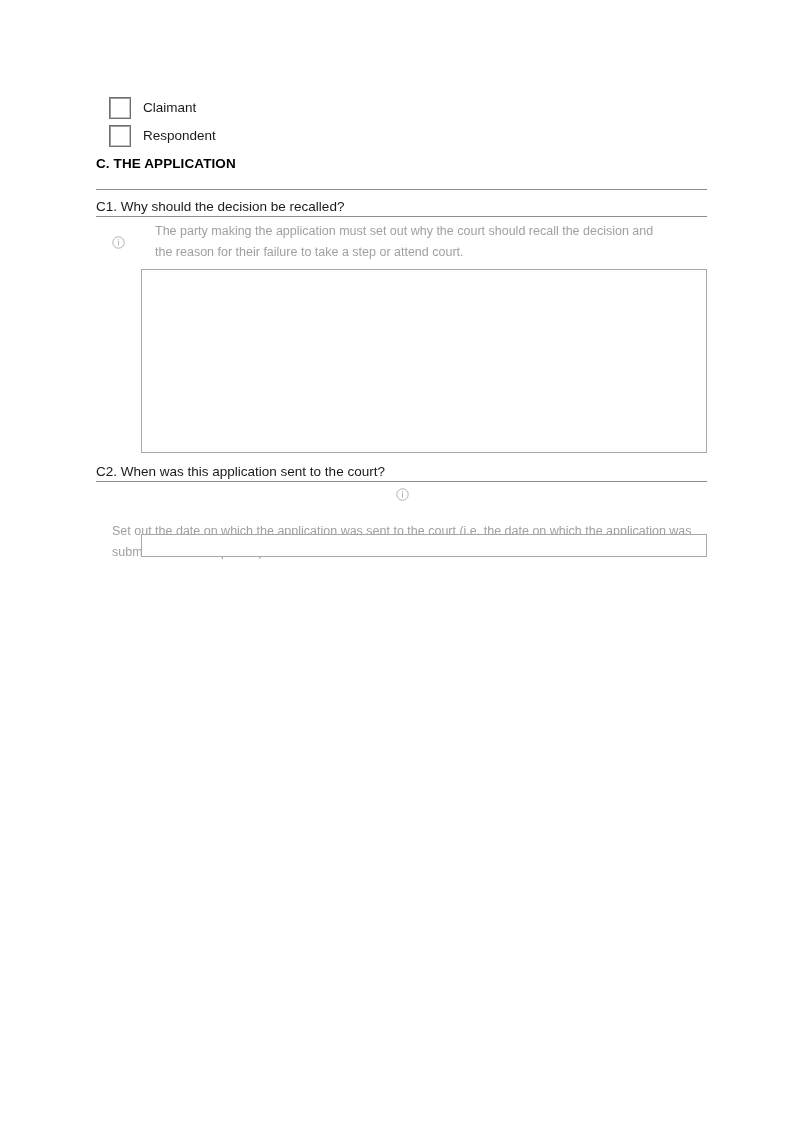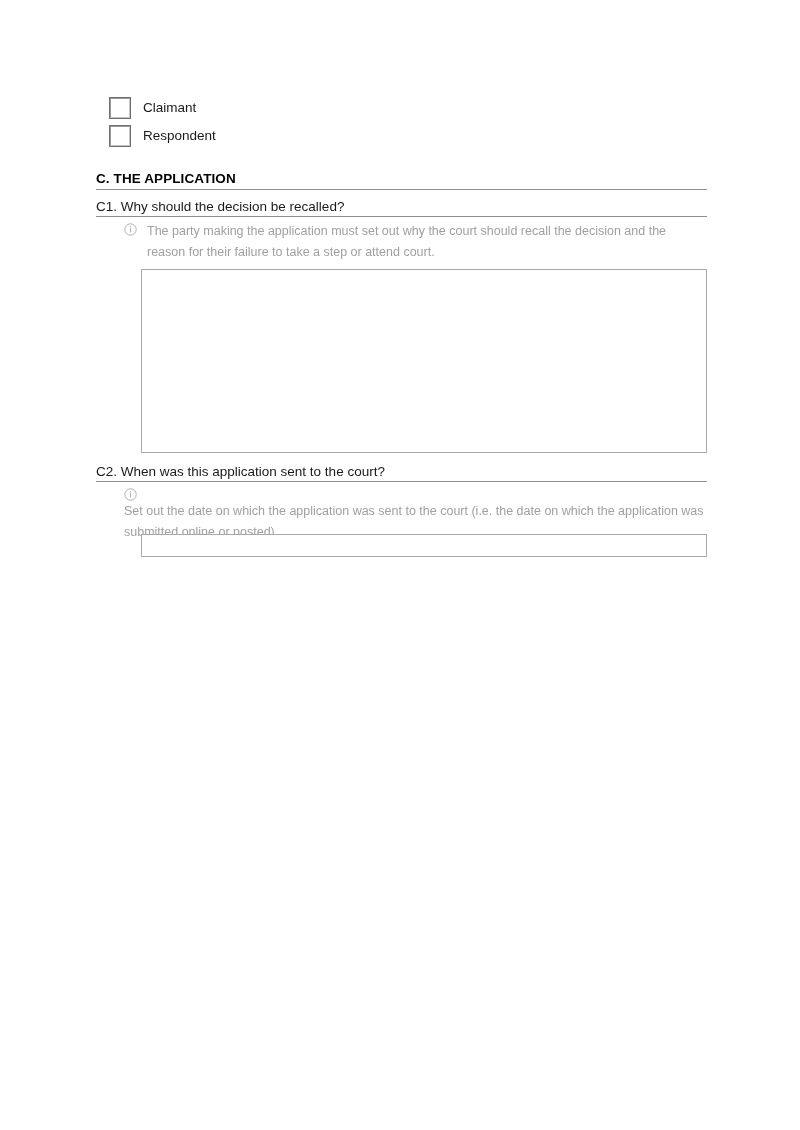--- a/index.html
+++ b/index.html
@@ -51,21 +51,21 @@
     font-size: 13.5px;
     color: #1a1a1a;
     line-height: 22px;
     white-space: nowrap;
   }
 
   
   .section-heading {
     position: absolute;
     left: 96px;
-    top: 171px;
+    top: 156px;
     font-size: 13.5px;
     font-weight: bold;
     color: #000000;
     letter-spacing: 0.1px;
   }
   .rule {
     position: absolute;
     left: 96px;
     width: 611px;
     height: 1px;
@@ -82,23 +82,24 @@
     font-size: 13.5px;
     color: #1a1a1a;
     white-space: nowrap;
   }
   .q-c1 { top: 199px; }
   .q-c2 { top: 464px; }
 
   
   .hint {
     position: absolute;
-    left: 124px;
+    left: 112px;
     display: flex;
-    align-items: flex-start;
+    align-items: center;
+    gap: 20px;
   }
   .hint-c1 { top: 221px; width: 560px; }
   .hint-c2 { top: 486px; width: 590px; flex-direction: column; }
 
   .info-icon {
     flex: 0 0 auto;
     width: 13px;
     height: 13px;
     margin-top: 2px;
     margin-right: 10px;

